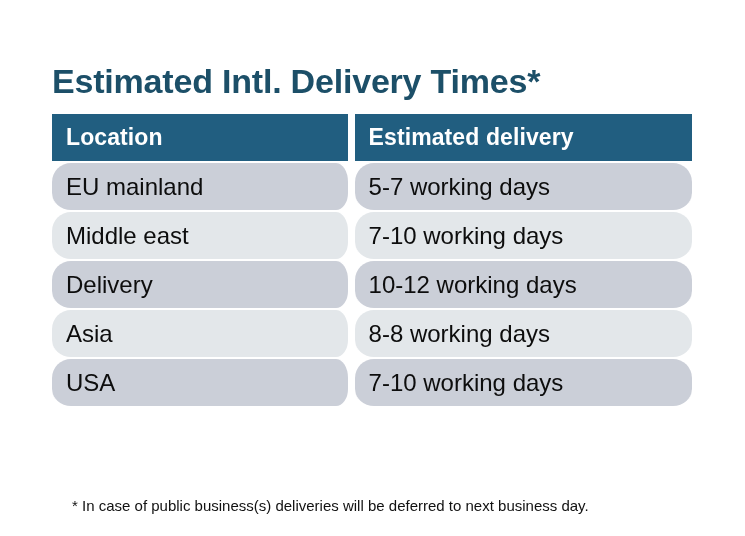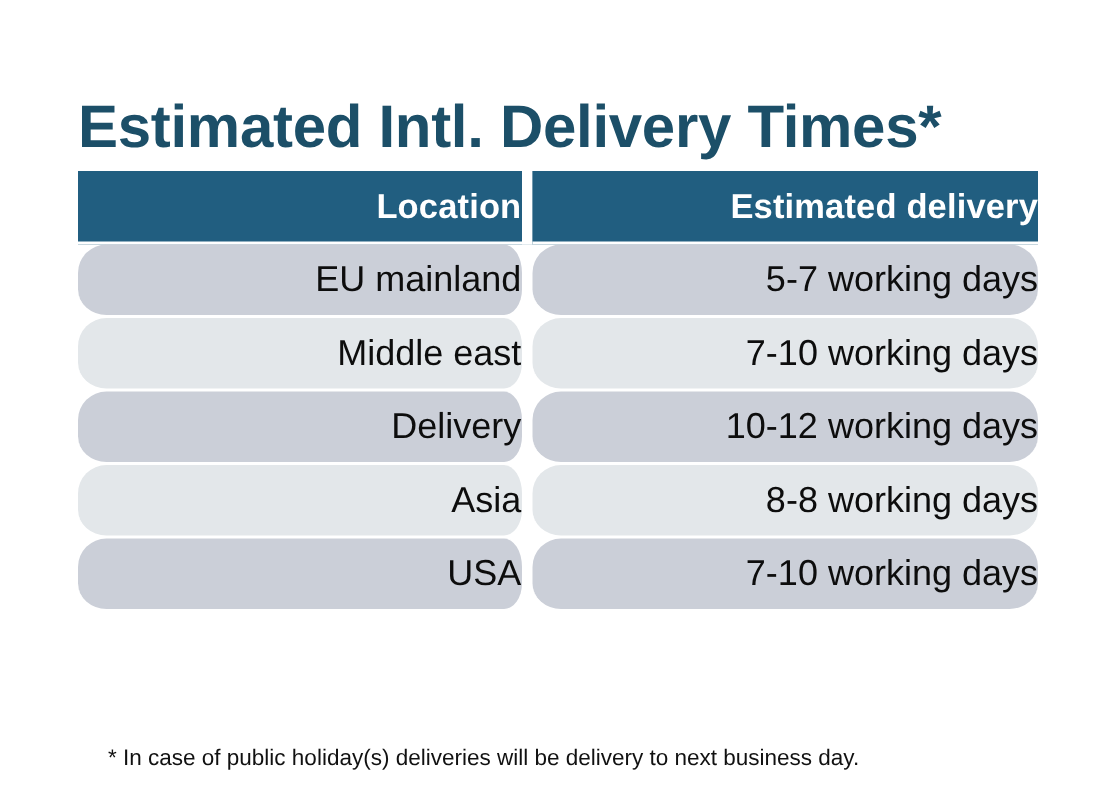--- a/index.html
+++ b/index.html
@@ -20,21 +20,21 @@
     position: absolute;
     inset: 0;
     background: #ffffff;
   }
 
   
   .page-title {
     position: absolute;
     left: 52px;
     top: 36px;
-    font-size: 40px;
+    font-size: 34px;
     line-height: 44px;
     font-weight: 700;
     letter-spacing: -0.2px;
     color: #1c4f68;
     white-space: nowrap;
   }
 
   
   .delivery-table {
     position: absolute;
@@ -45,21 +45,21 @@
     border-spacing: 0;
   }
 
   .delivery-table tr {
     height: 49px;
   }
 
   .delivery-table th,
   .delivery-table td {
     padding: 0 0 0 14px;
-    text-align: right;
+    text-align: left;
     vertical-align: middle;
     box-sizing: border-box;
   }
 
   
   .col-location {
     width: 269px;
   }
   .col-delivery {
     width: 300px;
@@ -146,15 +146,15 @@
         <td class="col-location">Asia</td>
         <td class="col-delivery">8-8 working days</td>
       </tr>
       <tr>
         <td class="col-location">USA</td>
         <td class="col-delivery">7-10 working days</td>
       </tr>
     </tbody>
   </table>
 
-  <p class="footnote">* In case of public holiday(s) deliveries will be delivery to next business day.</p>
+  <p class="footnote">* In case of public business(s) deliveries will be deferred to next business day.</p>
 
 </div>
 
 </body></html>

